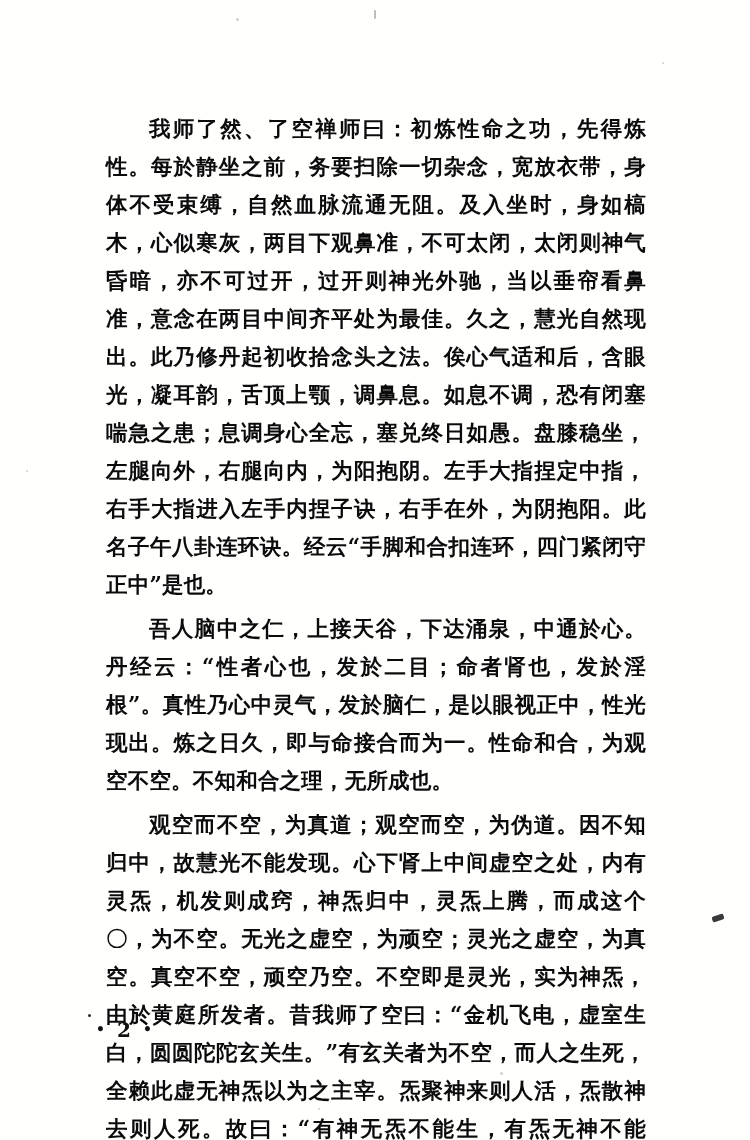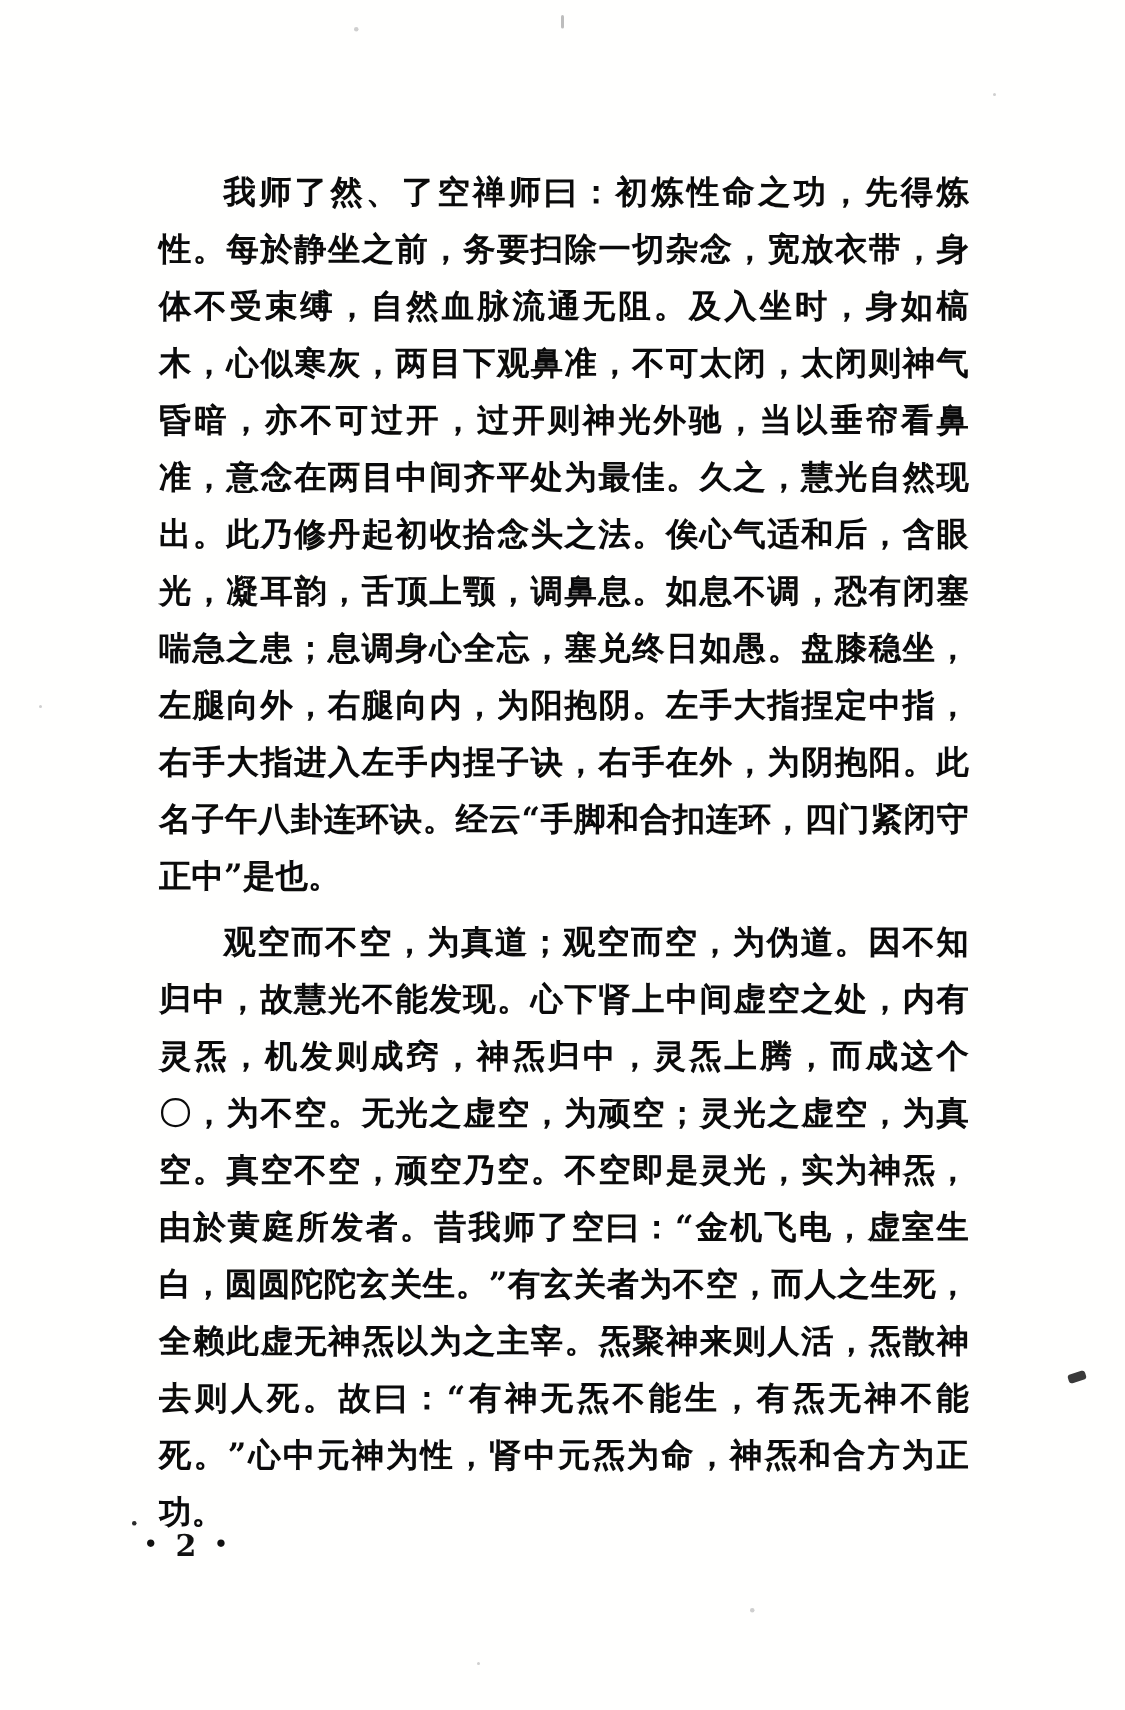--- a/index.html
+++ b/index.html
@@ -88,20 +88,21 @@
   <span class="speck s2"></span>
   <span class="speck s3"></span>
   <span class="speck s4"></span>
   <span class="speck s5"></span>
   <span class="speck s6"></span>
   <span class="speck s7"></span>
   <span class="speck s8"></span>
 
   <div class="body-text">
     <p class="para indent">我师了然、了空禅师曰：初炼性命之功，先得炼性。每於静坐之前，务要扫除一切杂念，宽放衣带，身体不受束缚，自然血脉流通无阻。及入坐时，身如槁木，心似寒灰，两目下观鼻准，不可太闭，太闭则神气昏暗，亦不可过开，过开则神光外驰，当以垂帘看鼻准，意念在两目中间齐平处为最佳。久之，慧光自然现出。此乃修丹起初收拾念头之法。俟心气适和后，含眼光，凝耳韵，舌顶上颚，调鼻息。如息不调，恐有闭塞喘急之患；息调身心全忘，塞兑终日如愚。盘膝稳坐，左腿向外，右腿向内，为阳抱阴。左手大指捏定中指，右手大指进入左手内捏子诀，右手在外，为阴抱阳。此名子午八卦连环诀。经云“手脚和合扣连环，四门紧闭守正中”是也。</p>
+    <p class="para indent">吾人脑中之仁，上接天谷，下达涌泉，中通於心。丹经云：“性者心也，发於二目；命者肾也，发於淫根”。真性乃心中灵气，发於脑仁，是以眼视正中，性光现出。炼之日久，即与命接合而为一。性命和合，为观空不空。不知和合之理，无所成也。</p>
     <p class="para indent">观空而不空，为真道；观空而空，为伪道。因不知归中，故慧光不能发现。心下肾上中间虚空之处，内有灵炁，机发则成窍，神炁归中，灵炁上腾，而成这个〇，为不空。无光之虚空，为顽空；灵光之虚空，为真空。真空不空，顽空乃空。不空即是灵光，实为神炁，由於黄庭所发者。昔我师了空曰：“金机飞电，虚室生白，圆圆陀陀玄关生。”有玄关者为不空，而人之生死，全赖此虚无神炁以为之主宰。炁聚神来则人活，炁散神去则人死。故曰：“有神无炁不能生，有炁无神不能死。”心中元神为性，肾中元炁为命，神炁和合方为正功。</p>
   </div>
 
   <div class="footer">
     <span class="dot">•</span><span class="pgnum">2</span><span class="dot">•</span>
   </div>
 
 </div>
 
 </body></html>

